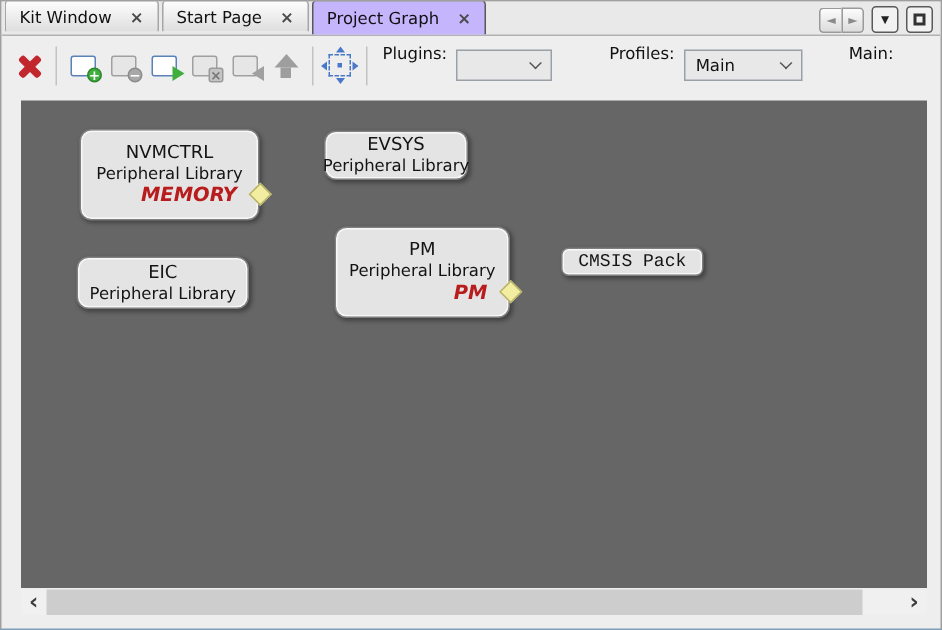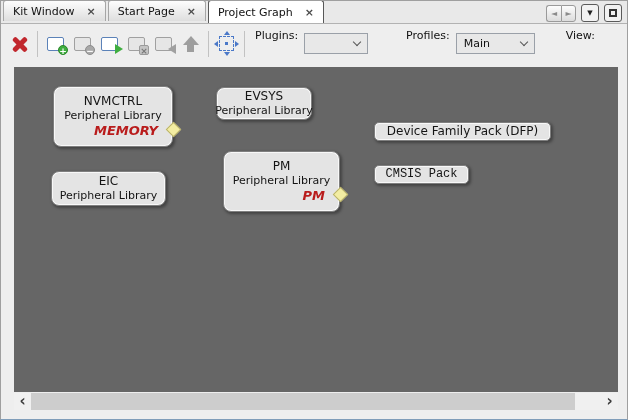--- a/index.html
+++ b/index.html
@@ -19,21 +19,21 @@
     display:flex; align-items:flex-end; padding-left:2px;
   }
   .tab {
     display:flex; align-items:center; height:21px; padding:0 9px;
     background:linear-gradient(#fdfdfd,#dedede);
     border:1px solid #a6a6a6; border-bottom:none;
     border-radius:3px 3px 0 0; margin-right:2px; cursor:default;
     white-space:nowrap;
   }
   .tab.active {
-    background:#ffffff; border-color:#585858; height:23px;
+    background:#c4b5fd; border-color:#585858; height:23px;
     position:relative; z-index:2;
   }
   .tab .tab-label { margin-right:12px; }
   .tab .tab-close { color:#4a4a4a; font-weight:bold; font-size:11px; line-height:1; }
 
   .tabbar-controls { position:absolute; right:5px; top:3px; display:flex; align-items:center; gap:5px; }
   .navpair { display:flex; }
   .navbtn {
     width:15px; height:17px; background:linear-gradient(#fcfcfc,#dcdcdc);
     border:1px solid #9a9a9a; display:flex; align-items:center; justify-content:center;
@@ -234,36 +234,33 @@
       <span class="val"></span>
       <span class="chev"></span>
     </div>
 
     <span class="tb-label" style="margin-left:38px;">Profiles:</span>
     <div class="combo" style="width:79px;">
       <span class="val">Main</span>
       <span class="chev"></span>
     </div>
 
-    <span class="tb-label" style="margin-left:31px;">View:</span>
+    <span class="tb-label" style="margin-left:31px;">Main:</span>
   </div>
 
   <div class="canvas" id="graph-canvas" style="background: rgb(102, 102, 102);">
       <div class="node" style="left: 27px; top: 19px; width: 120px; height: 61px;">
         <div class="n-title">NVMCTRL</div>
         <div class="n-sub">Peripheral Library</div>
         <div class="n-badge">MEMORY</div>
         <span class="diamond" style="top: 37px;"></span>
       </div>
       <div class="node" style="left: 190px; top: 20px; width: 96px; height: 33px;">
         <div class="n-title">EVSYS</div>
         <div class="n-sub">Peripheral Library</div>
-      </div>
-      <div class="node small" style="left: 348px; top: 55px; width: 177px; height: 19px;">
-        <div class="n-title">Device Family Pack (DFP)</div>
       </div>
       <div class="node small" style="left: 348px; top: 98px; width: 95px; height: 19px; font-family: Liberation Mono, monospace;">
         <div class="n-title">CMSIS Pack</div>
       </div>
       <div class="node" style="left: 197px; top: 84px; width: 117px; height: 61px;">
         <div class="n-title">PM</div>
         <div class="n-sub">Peripheral Library</div>
         <div class="n-badge">PM</div>
         <span class="diamond" style="top: 37px;"></span>
       </div>

